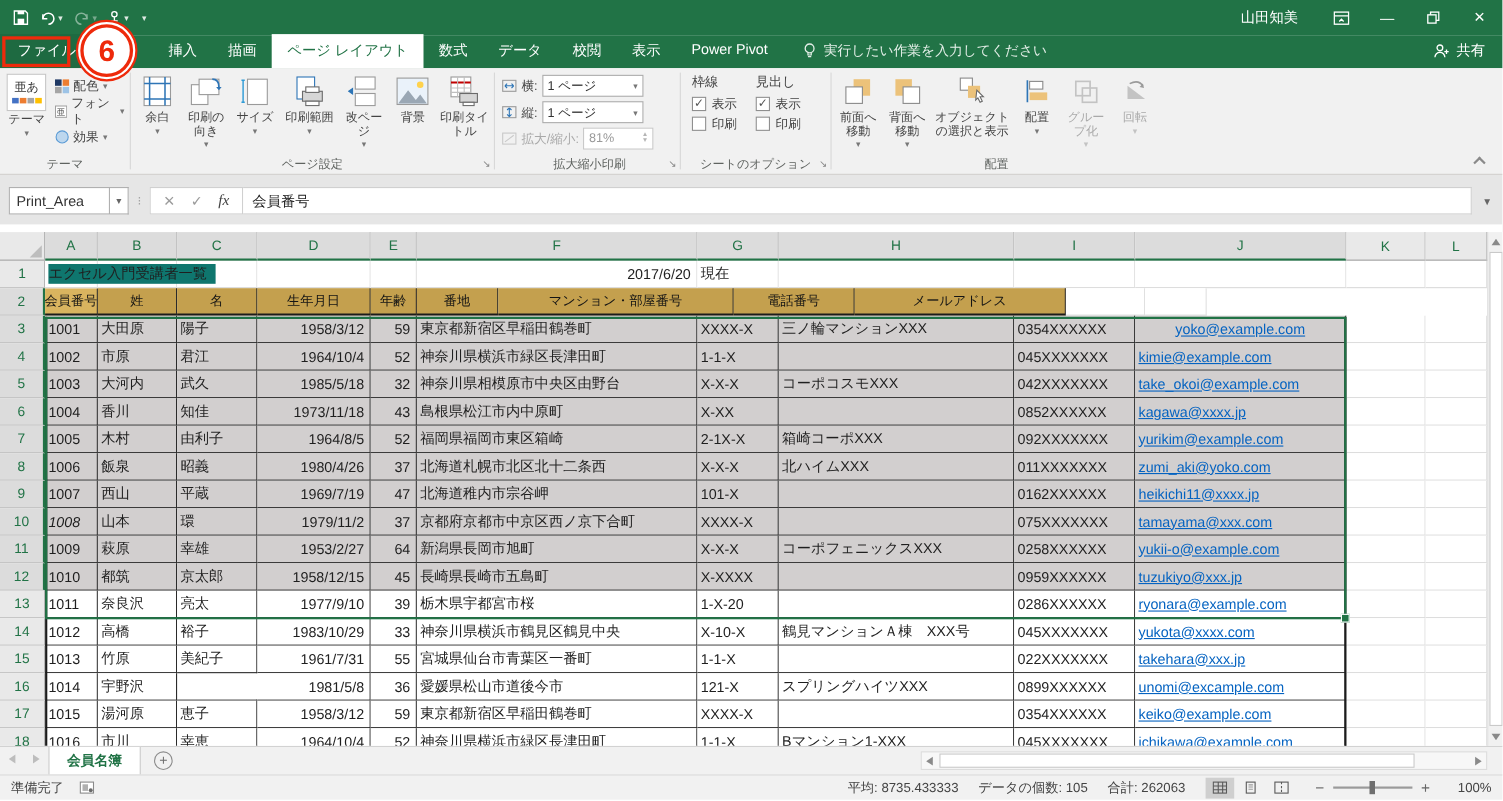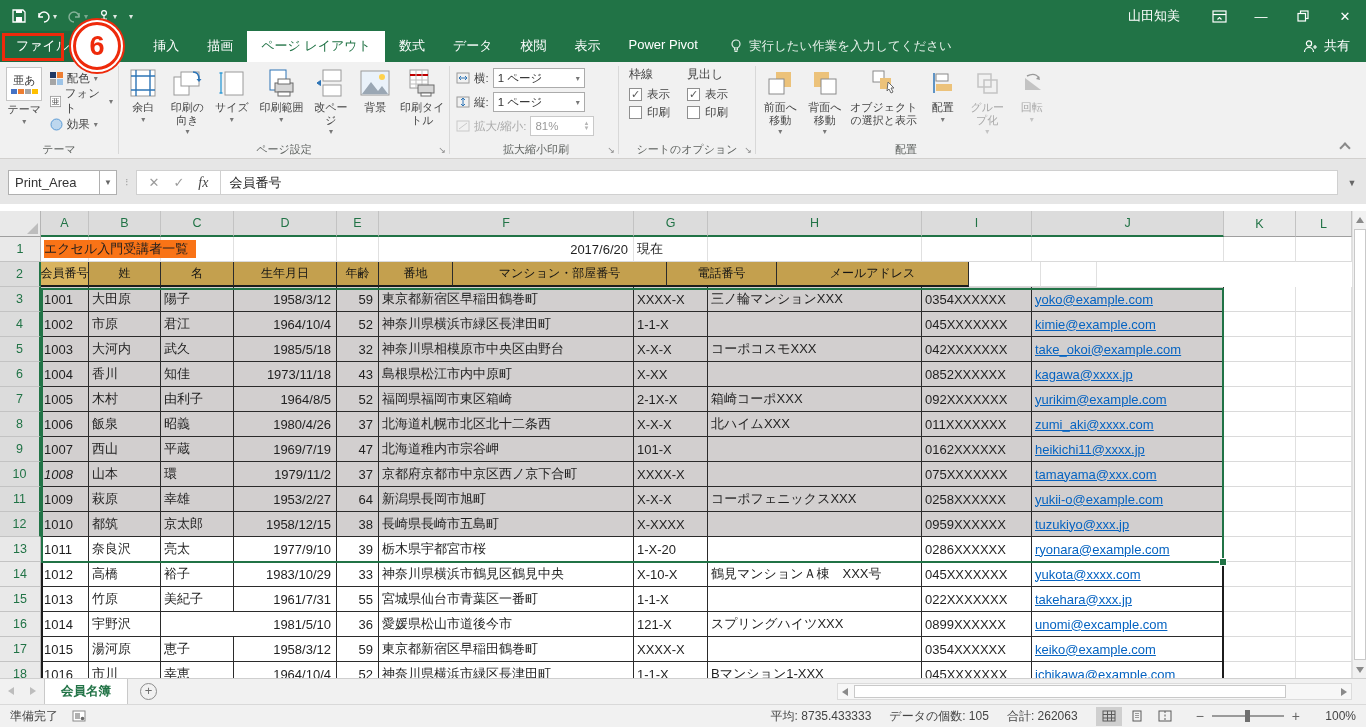--- a/index.html
+++ b/index.html
@@ -81,21 +81,21 @@
   .rowh { width:41px; background:#e9e9e9; border-right:1px solid #b5b5b5; border-bottom:1px solid #c3c3c3; color:#217346; font-size:12.5px; display:flex; align-items:center; justify-content:center; flex:0 0 auto; }
   .rowh.sel { background:#dcdcdc; border-right:2px solid #217346; }
   .cell { flex:0 0 auto; font-size:13px; color:#1f1f1f; display:flex; align-items:center; padding:0 3px; overflow:hidden; white-space:nowrap; }
   .lite { border-right:1px solid #e0e0e0; border-bottom:1px solid #dadada; background:#fff; }
   .tc { border-right:1px solid #2b2b2b; border-bottom:1px solid #2b2b2b; background:#fff; }
   .tc.sel { background:#d2cfcf; }
   .hdr { background:#c4a04e; border-right:1px solid #2b2b2b; border-bottom:2px solid #1c1c1c; justify-content:center; font-size:12px; color:#141414; padding:0 1px; }
   .hdr.activecell { background:#d9b45f; }
   .c-r { justify-content:flex-end; padding-right:5px; }
   .link { color:#0563c1; text-decoration:underline; }
-  .titlespan { background:#f97316; position:relative; z-index:2; padding-right:8px; white-space:nowrap; }
+  .titlespan { background:#0f766e; position:relative; z-index:2; padding-right:8px; white-space:nowrap; }
   #tbl-edge { position:absolute; left:41px; top:51px; width:1183px; height:430px; border-left:2px solid #1c1c1c; border-right:2px solid #1c1c1c; pointer-events:none; z-index:5; }
   #sel-border { position:absolute; left:41px; top:51px; width:1183px; height:275px; border:2px solid #217346; pointer-events:none; z-index:6; }
   #fill-handle { position:absolute; left:1219px; top:321px; width:8px; height:8px; background:#217346; border:1px solid #fff; z-index:7; }
   
   #vscroll { width:14px; background:#f1f1f1; border-left:1px solid #e0e0e0; display:flex; flex-direction:column; align-items:center; }
   .vs-btn { height:17px; width:14px; display:flex; align-items:center; justify-content:center; }
   .tri-up { width:0; height:0; border-left:4px solid transparent; border-right:4px solid transparent; border-bottom:6px solid #8a8a8a; }
   .tri-dn { width:0; height:0; border-left:4px solid transparent; border-right:4px solid transparent; border-top:6px solid #8a8a8a; }
   #vthumb { flex:1; width:12px; background:#ffffff; border:1px solid #c9c9c9; margin:1px 0; }
 
@@ -582,21 +582,21 @@
               <div class="rowh sel">3</div>
               <div class="cell tc sel" style="width: 48px;">1001</div>
               <div class="cell tc sel" style="width: 72px;">大田原</div>
               <div class="cell tc sel" style="width: 73px;">陽子</div>
               <div class="cell tc sel c-r" style="width: 103px;">1958/3/12</div>
               <div class="cell tc sel c-r" style="width: 42px;">59</div>
               <div class="cell tc sel" style="width: 255px;">東京都新宿区早稲田鶴巻町</div>
               <div class="cell tc sel" style="width: 74px;">XXXX-X</div>
               <div class="cell tc sel" style="width: 214px;">三ノ輪マンションXXX</div>
               <div class="cell tc sel" style="width: 110px;">0354XXXXXX</div>
-              <div class="cell tc sel" style="width: 192px;">
+              <div class="cell tc sel" style="width: 192px; justify-content: center;">
                 <span class="link">yoko@example.com</span>
               </div>
               <div class="cell lite" style="width: 72px;"></div>
               <div class="cell lite" style="width: 56px;"></div>
             </div>
             <div class="grow">
               <div class="rowh sel">4</div>
               <div class="cell tc sel" style="width: 48px;">1002</div>
               <div class="cell tc sel" style="width: 72px;">市原</div>
               <div class="cell tc sel" style="width: 73px;">君江</div>
@@ -668,21 +668,21 @@
               <div class="cell tc sel" style="width: 48px;">1006</div>
               <div class="cell tc sel" style="width: 72px;">飯泉</div>
               <div class="cell tc sel" style="width: 73px;">昭義</div>
               <div class="cell tc sel c-r" style="width: 103px;">1980/4/26</div>
               <div class="cell tc sel c-r" style="width: 42px;">37</div>
               <div class="cell tc sel" style="width: 255px;">北海道札幌市北区北十二条西</div>
               <div class="cell tc sel" style="width: 74px;">X-X-X</div>
               <div class="cell tc sel" style="width: 214px;">北ハイムXXX</div>
               <div class="cell tc sel" style="width: 110px;">011XXXXXXX</div>
               <div class="cell tc sel" style="width: 192px;">
-                <span class="link">zumi_aki@xxxx.com</span>
+                <span class="link">zumi_aki@yoko.com</span>
               </div>
               <div class="cell lite" style="width: 72px;"></div>
               <div class="cell lite" style="width: 56px;"></div>
             </div>
             <div class="grow">
               <div class="rowh sel">9</div>
               <div class="cell tc sel" style="width: 48px;">1007</div>
               <div class="cell tc sel" style="width: 72px;">西山</div>
               <div class="cell tc sel" style="width: 73px;">平蔵</div>
               <div class="cell tc sel c-r" style="width: 103px;">1969/7/19</div>
@@ -730,21 +730,21 @@
               </div>
               <div class="cell lite" style="width: 72px;"></div>
               <div class="cell lite" style="width: 56px;"></div>
             </div>
             <div class="grow">
               <div class="rowh sel">12</div>
               <div class="cell tc sel" style="width: 48px;">1010</div>
               <div class="cell tc sel" style="width: 72px;">都筑</div>
               <div class="cell tc sel" style="width: 73px;">京太郎</div>
               <div class="cell tc sel c-r" style="width: 103px;">1958/12/15</div>
-              <div class="cell tc sel c-r" style="width: 42px;">38</div>
+              <div class="cell tc sel c-r" style="width: 42px;">45</div>
               <div class="cell tc sel" style="width: 255px;">長崎県長崎市五島町</div>
               <div class="cell tc sel" style="width: 74px;">X-XXXX</div>
               <div class="cell tc sel" style="width: 214px;"></div>
               <div class="cell tc sel" style="width: 110px;">0959XXXXXX</div>
               <div class="cell tc sel" style="width: 192px;">
                 <span class="link">tuzukiyo@xxx.jp</span>
               </div>
               <div class="cell lite" style="width: 72px;"></div>
               <div class="cell lite" style="width: 56px;"></div>
             </div>
@@ -797,21 +797,21 @@
                 <span class="link">takehara@xxx.jp</span>
               </div>
               <div class="cell lite" style="width: 72px;"></div>
               <div class="cell lite" style="width: 56px;"></div>
             </div>
             <div class="grow">
               <div class="rowh">16</div>
               <div class="cell tc" style="width: 48px;">1014</div>
               <div class="cell tc" style="width: 72px;">宇野沢</div>
               <div class="cell tc" style="width: 73px; margin-top: 24px;">美奈</div>
-              <div class="cell tc c-r" style="width: 103px;">1981/5/10</div>
+              <div class="cell tc c-r" style="width: 103px;">1981/5/8</div>
               <div class="cell tc c-r" style="width: 42px;">36</div>
               <div class="cell tc" style="width: 255px;">愛媛県松山市道後今市</div>
               <div class="cell tc" style="width: 74px;">121-X</div>
               <div class="cell tc" style="width: 214px;">スプリングハイツXXX</div>
               <div class="cell tc" style="width: 110px;">0899XXXXXX</div>
               <div class="cell tc" style="width: 192px;">
                 <span class="link">unomi@excample.com</span>
               </div>
               <div class="cell lite" style="width: 72px;"></div>
               <div class="cell lite" style="width: 56px;"></div>

